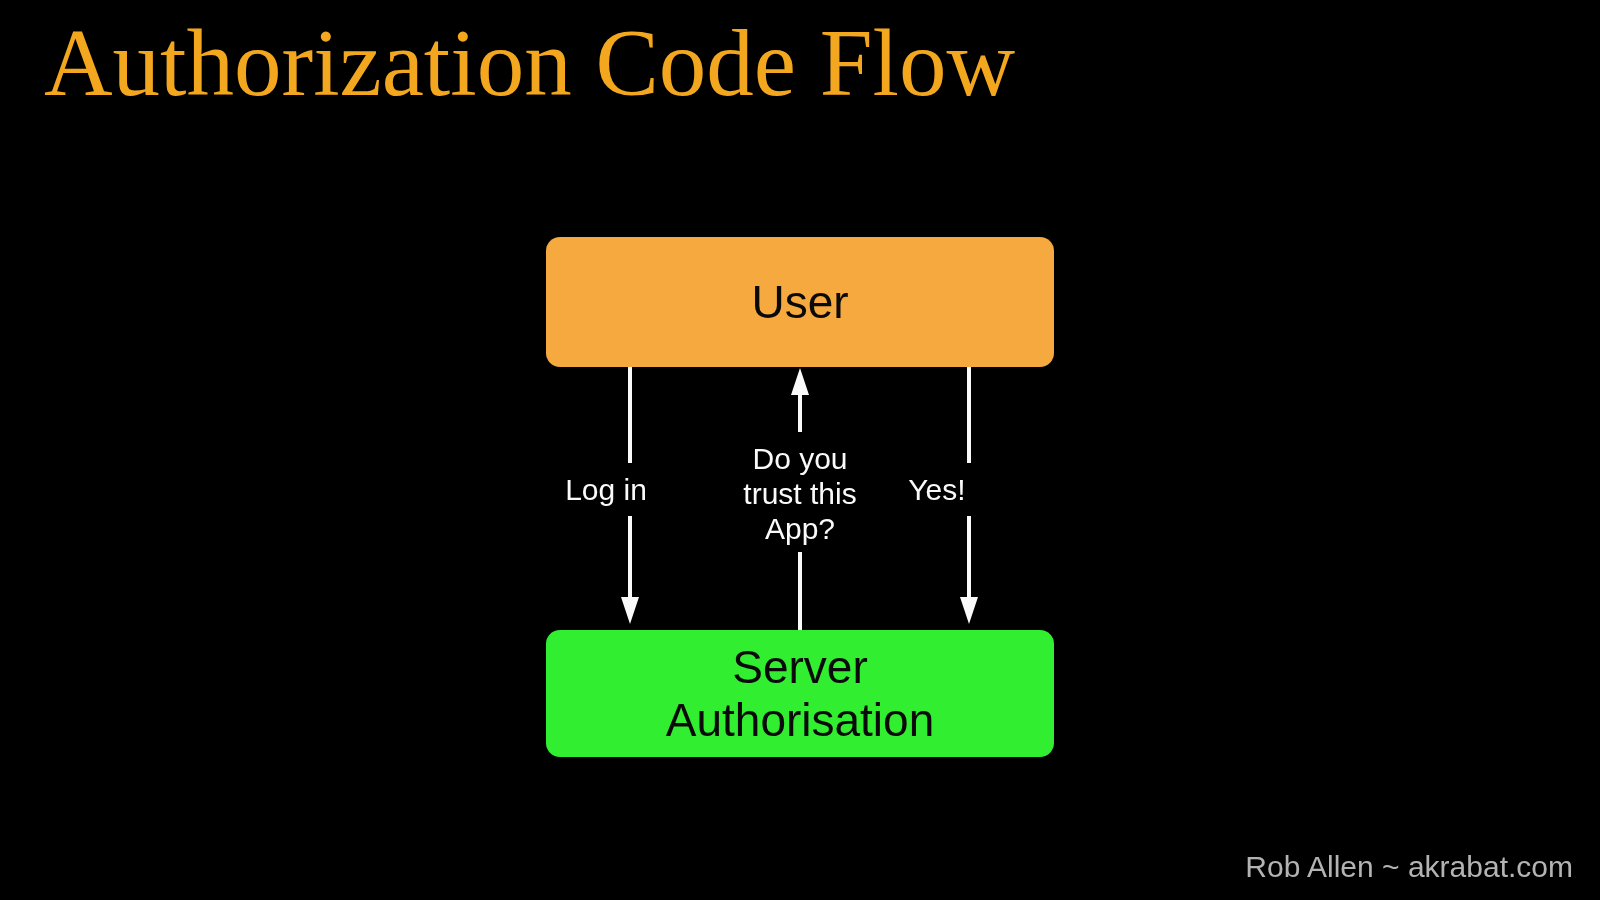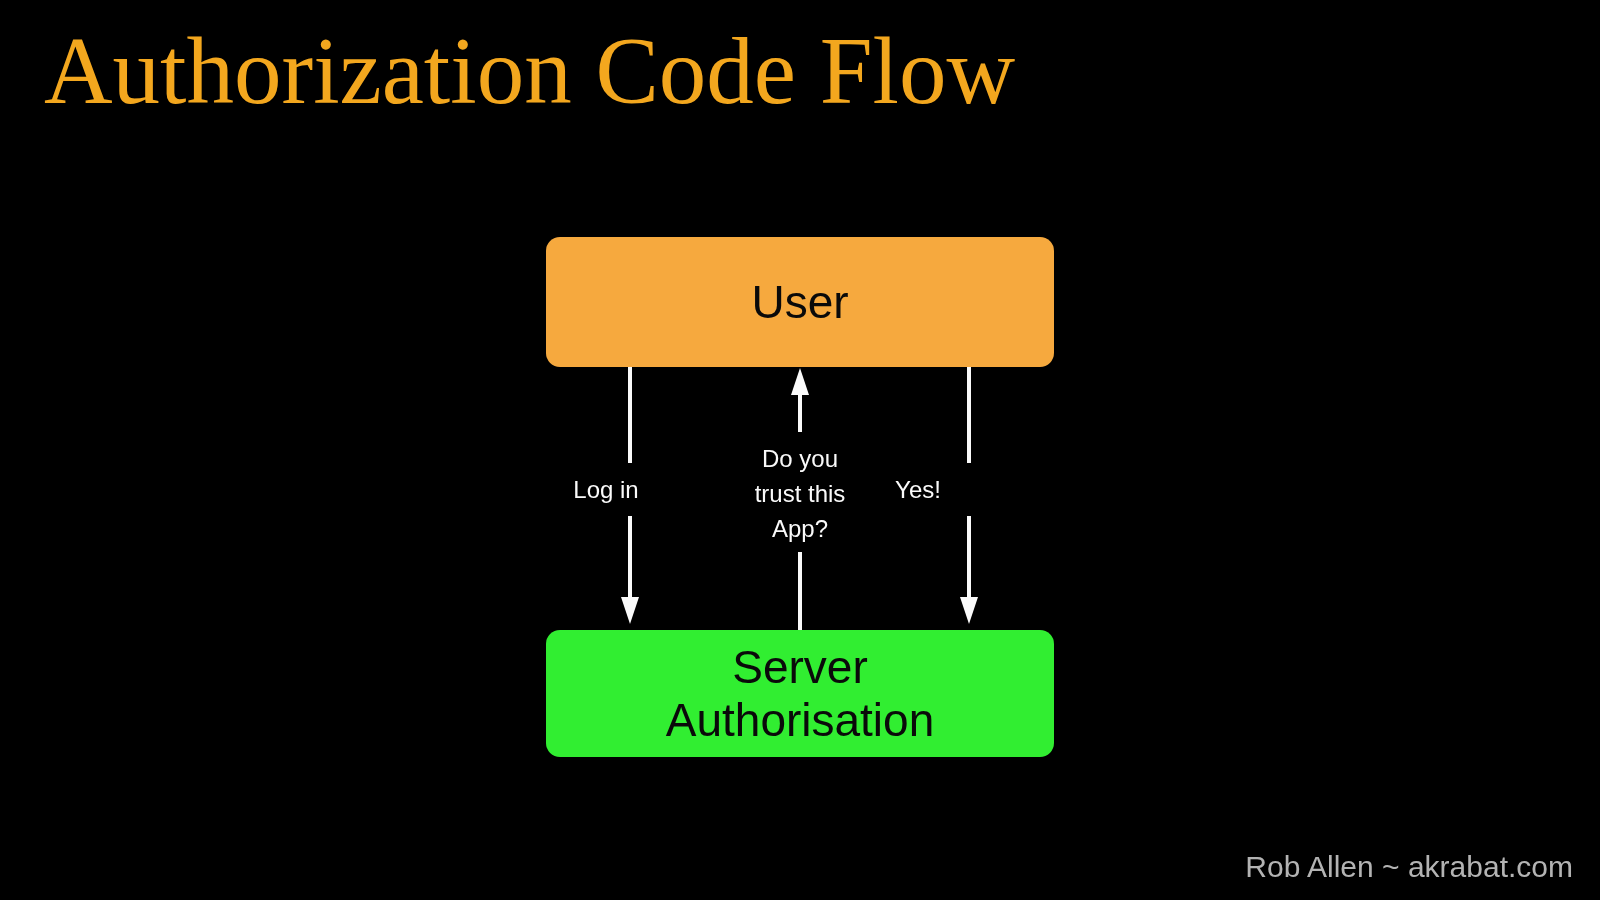--- a/index.html
+++ b/index.html
@@ -15,21 +15,20 @@
   .slide-title {
     position: absolute;
     left: 44px; top: 16px;
     font-family: "Liberation Serif", serif;
     font-weight: 400;
     font-size: 95px;
     line-height: 1.0;
     color: #F3A71E;
     white-space: nowrap;
     letter-spacing: 0px;
-    margin-top: 8px;
   }
 
   .arrow-layer {
     position: absolute; left: 0; top: 0;
     width: 1600px; height: 900px;
     pointer-events: none;
   }
 
   .node-box {
     position: absolute;
@@ -46,28 +45,28 @@
     font-weight: 500;
     text-align: center;
   }
   .node-box.user { top: 237px; height: 130px; background: #F6A93E; align-items: center; }
   .node-box.auth { top: 630px; height: 127px; background: #31EE31; }
 
   .edge-label {
     position: absolute;
     transform: translateX(-50%);
     color: #FAFAFA;
-    font-size: 24px;
+    font-size: 30px;
     line-height: 35px;
     text-align: center;
     white-space: nowrap;
   }
   .edge-label.login { left: 606px; top: 472px; }
   .edge-label.trust { left: 800px; top: 441px; }
-  .edge-label.yes   { left: 918px; top: 472px; }
+  .edge-label.yes   { left: 937px; top: 472px; }
 
   .footer-credit {
     position: absolute;
     right: 27px; top: 850px;
     font-size: 30px;
     color: #B3B3B3;
     white-space: nowrap;
     text-align: right;
   }
 </style>

